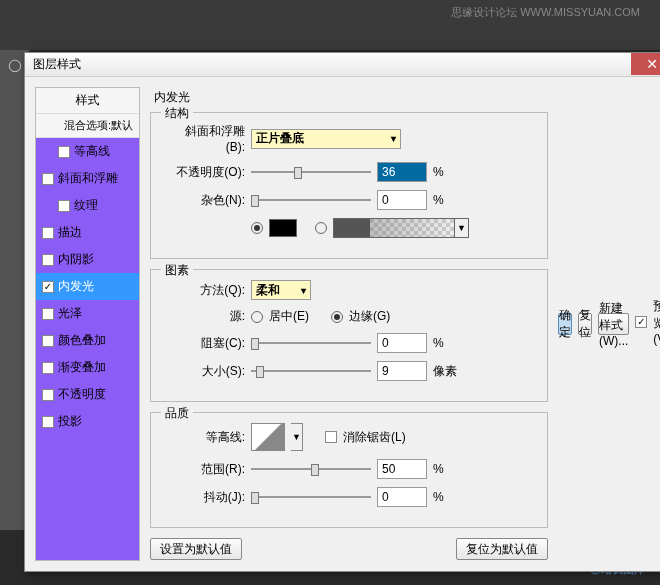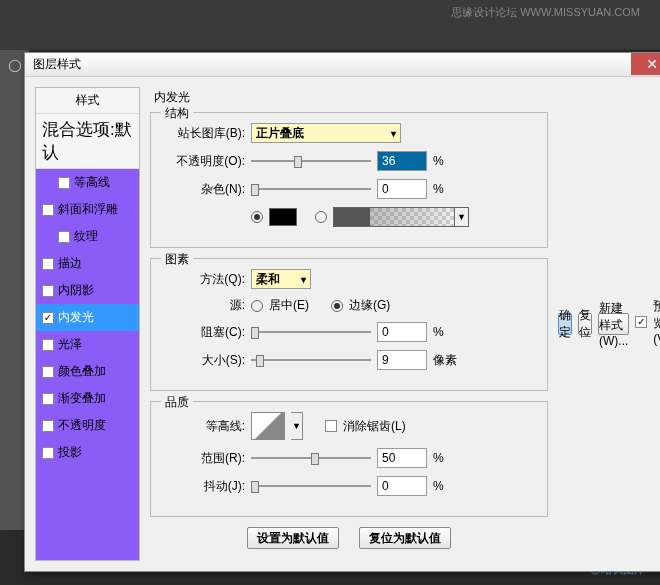--- a/index.html
+++ b/index.html
@@ -9,21 +9,21 @@
 .watermark-bottom { position: absolute; bottom: 8px; right: 15px; color: #5a8cc0; font-size: 11px; font-weight: bold; }
 .left-toolbar { position: absolute; left: 0; top: 50px; width: 30px; height: 480px; background: #535353; border-right: 1px solid #3a3a3a; }
 .tool-icon { width: 26px; height: 26px; margin: 2px; display: flex; align-items: center; justify-content: center; color: #ccc; }
 .dialog { position: absolute; left: 24px; top: 52px; width: 650px; height: 520px; background: #f0f0f0; border: 1px solid #888; box-shadow: 2px 2px 8px rgba(0,0,0,0.5); }
 .titlebar { height: 24px; background: linear-gradient(#fefefe, #e8e8e8); border-bottom: 1px solid #ccc; display: flex; align-items: center; padding-left: 8px; position: relative; }
 .titlebar-title { font-size: 12px; }
 .close-btn { position: absolute; right: 0; top: 0; width: 42px; height: 22px; background: #c75050; color: #fff; display: flex; align-items: center; justify-content: center; font-size: 14px; }
 .dialog-body { display: flex; padding: 10px; gap: 10px; height: calc(100% - 24px); }
 .styles-panel { width: 105px; border: 1px solid #bbb; background: #8b5cf6; }
 .styles-header { padding: 4px 6px; border-bottom: 1px solid #ddd; background: #f5f5f5; text-align: center; }
-.blend-opts { padding: 4px 6px; border-bottom: 1px solid #ddd; background: #f5f5f5; font-size: 17px; text-align: left; }
+.blend-opts { padding: 4px 6px; border-bottom: 1px solid #ddd; background: #f5f5f5; font-size: 11px; text-align: right; }
 .style-item { padding: 5px 6px; display: flex; align-items: center; gap: 4px; cursor: default; }
 .style-item.selected { background: #3399ff; color: #fff; }
 .style-item.indent { padding-left: 22px; }
 .chk { width: 12px; height: 12px; border: 1px solid #888; background: #fff; display: inline-block; flex-shrink: 0; }
 .chk.checked::after { content: "✓"; font-size: 10px; line-height: 10px; color: #000; display: block; text-align: center; }
 .chk.checked-white::after { content: "✓"; font-size: 10px; line-height: 10px; color: #000; display: block; text-align: center; }
 .main-panel { flex: 1; }
 .main-title { padding: 2px 0 6px 4px; }
 .fieldset { border: 1px solid #bbb; border-radius: 0; padding: 10px 16px 12px; margin-bottom: 10px; position: relative; }
 .fieldset-label { position: absolute; top: -8px; left: 10px; background: #f0f0f0; padding: 0 4px; font-size: 12px; }
@@ -43,21 +43,21 @@
 .gradient-bar { width: 120px; height: 18px; border: 1px solid #666; background: linear-gradient(to right, #555 0%, #555 30%, rgba(128,128,128,0.5) 30%, rgba(200,200,200,0.3) 100%), repeating-conic-gradient(#ccc 0 25%, #fff 0 50%) 0 0/8px 8px; display: inline-block; }
 .grad-wrap { display: inline-flex; align-items: center; border: 1px solid #666; }
 .grad-dd { width:14px; height:18px; display:flex; align-items:center; justify-content:center; border-left:1px solid #666; font-size:9px; }
 .contour-swatch { width: 34px; height: 28px; border: 1px solid #888; background: linear-gradient(135deg, #fff 48%, #888 52%); display: inline-block; position: relative; }
 .contour-dd { width: 12px; height: 28px; border: 1px solid #888; border-left: none; display: inline-flex; align-items: center; justify-content: center; font-size: 9px; }
 .right-panel { width: 105px; display: flex; flex-direction: row; gap: 6px; align-items: center; }
 .btn { width: 100px; height: 22px; border: 1px solid #888; background: linear-gradient(#fcfcfc,#e6e6e6); display: flex; align-items: center; justify-content: center; cursor: default; border-radius: 2px; }
 .btn.primary { background: linear-gradient(#d0e4f5,#b8d4ea); border-color: #5a8cc0; }
 .preview-box { width: 70px; height: 70px; background: #5a5a5a; border: 1px solid #333; box-shadow: inset 0 0 10px rgba(0,0,0,0.5); margin-top: 8px; display: flex; align-items: center; justify-content: center; }
 .preview-inner { width: 36px; height: 36px; background: #4a4a4a; box-shadow: inset 0 0 8px rgba(0,0,0,0.6); }
-.bottom-btns { display: flex; gap: 20px; justify-content: center; margin-top: 4px; font-weight: bold; }
+.bottom-btns { display: flex; gap: 20px; justify-content: space-between; margin-top: 4px; }
 .bottom-btns .btn { width: 92px; }
 .glow-right { position: absolute; right: -40px; top: 120px; width: 80px; height: 180px; background: radial-gradient(circle, #ffcc66 0%, #ff6699 60%, transparent 80%); filter: blur(4px); }
 </style>
 </head>
 <body>
 
 <div class="backdrop"></div>
 <div class="glow-right"></div>
 <div class="watermark-top">思缘设计论坛  WWW.MISSYUAN.COM</div>
 <div class="watermark-bottom">Ⓒ站长图库</div>
@@ -122,21 +122,21 @@
           </div>
         </div>
     </div>
 
     <div class="main-panel">
       <div class="main-title">内发光</div>
 
       <div class="fieldset">
         <span class="fieldset-label">结构</span>
         <div class="row">
-          <span class="row-label">站长图库(B):</span>
+          <span class="row-label">斜面和浮雕(B):</span>
           <span class="select" style="min-width:150px">正片叠底</span>
         </div>
         <div class="row">
           <span class="row-label">不透明度(O):</span>
           <div class="slider">
               <div class="slider-track"></div>
               <div class="slider-thumb" style="left:36%"></div>
             </div>
           <span class="num-input selected">36</span>
           <span class="unit">%</span>

